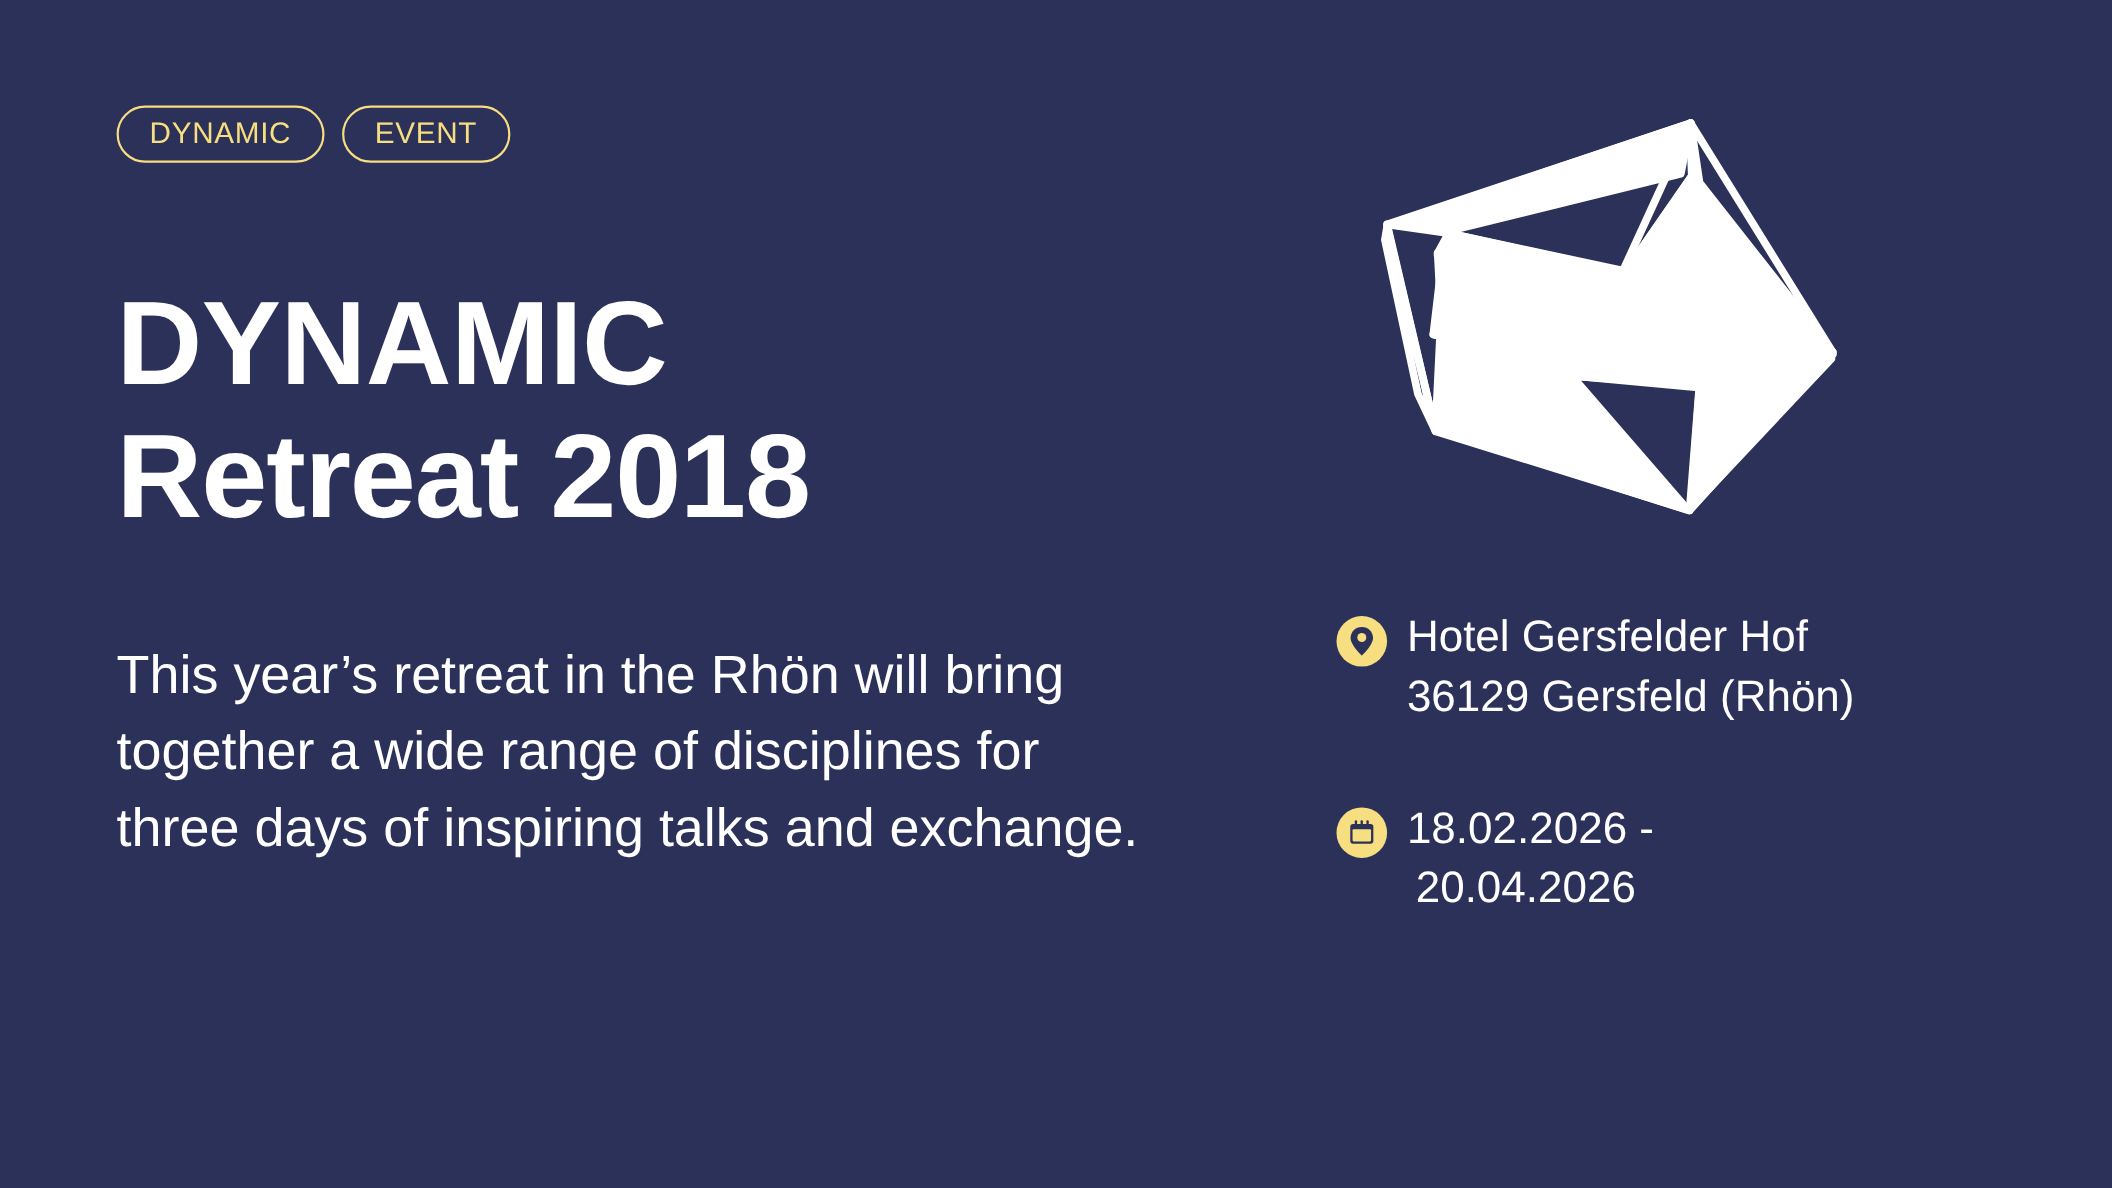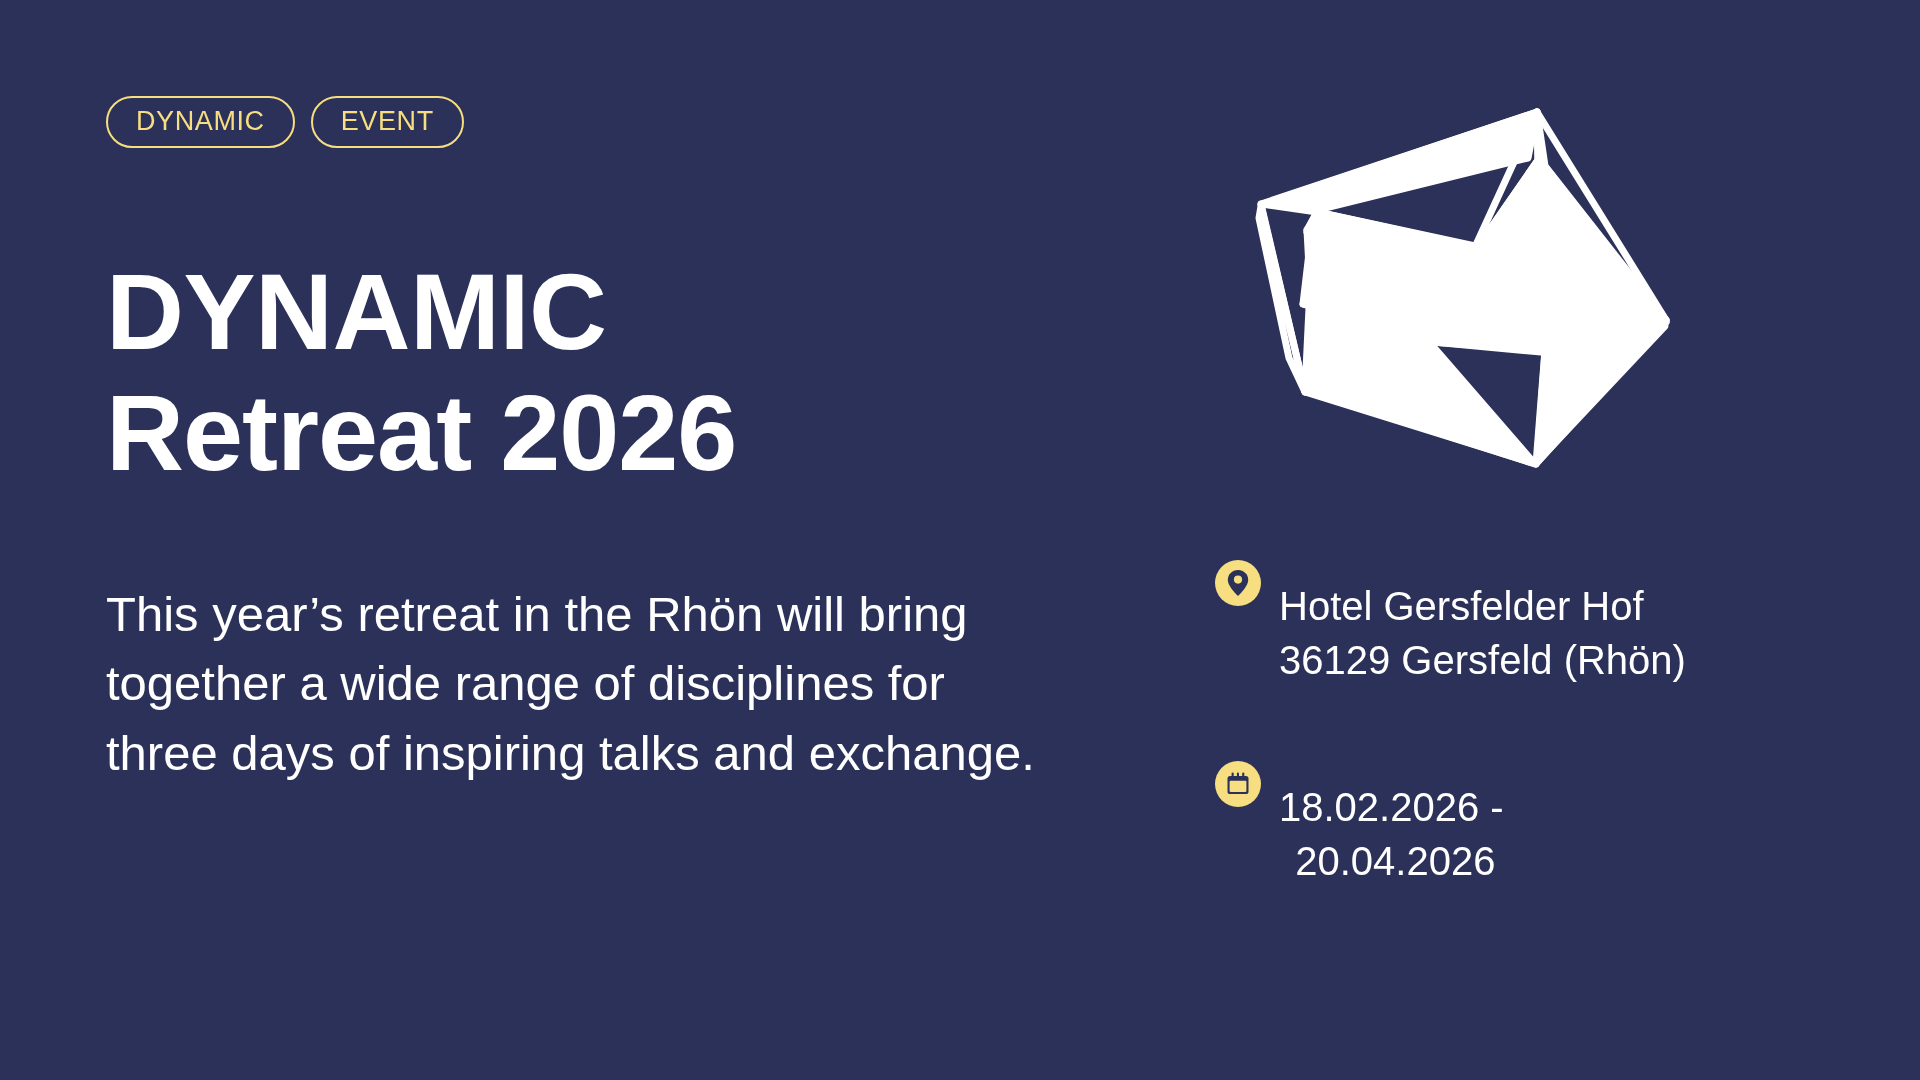--- a/index.html
+++ b/index.html
@@ -123,50 +123,48 @@
   .info-icon svg {
     display: block;
   }
 
   .info-text {
     color: #ffffff;
     font-size: 40px;
     line-height: 1.35;
     font-weight: 400;
     font-family: "Liberation Sans", "DejaVu Sans", sans-serif;
-    margin-top: 27px;
   }
   .info-text .line {
     display: block;
     white-space: nowrap;
   }
 
   #date-text .line {
     white-space: nowrap;
-    text-align: center;
   }
   #date-line-2 {
     padding-left: 8px;
   }
 </style>
 </head>
 <body>
 
 <div id="slide">
 
   <div id="left-column">
 
     <div id="tag-row">
       <span class="tag-pill">DYNAMIC</span>
       <span class="tag-pill">EVENT</span>
     </div>
 
     <h1 id="headline">
       <span class="line" id="headline-line-1">DYNAMIC</span>
-      <span class="line" id="headline-line-2">Retreat 2026</span>
+      <span class="line" id="headline-line-2">Retreat 2018</span>
     </h1>
 
     <p id="description">This year’s retreat in the Rhön will bring together a wide range of disciplines for three days of inspiring talks and exchange.</p>
   </div>
 
   <div id="right-column">
 
     <div id="logo-wrap">
       <svg viewBox="0 0 430 400" xmlns="http://www.w3.org/2000/svg" aria-hidden="true">
         <g fill="#ffffff" stroke="#ffffff" stroke-width="7" stroke-linejoin="round" stroke-linecap="round">

